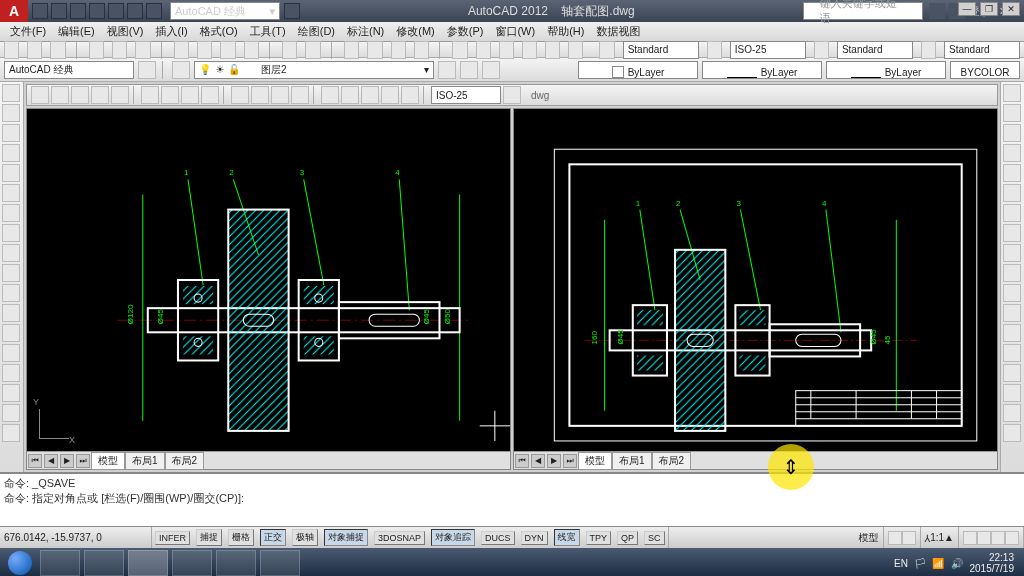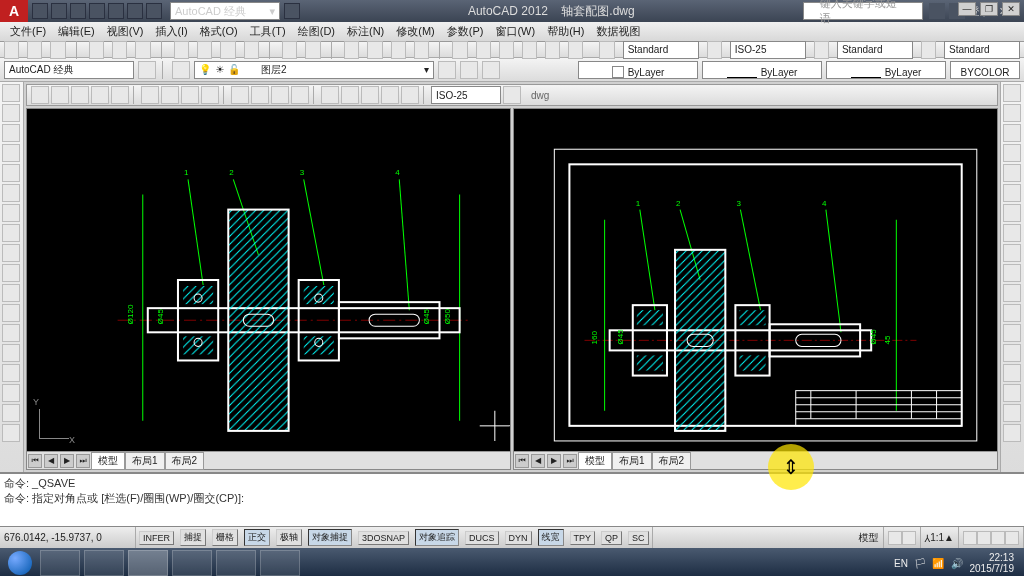--- a/index.html
+++ b/index.html
@@ -407,21 +407,21 @@
   </div>
 </div>
 
 <div class="command-area">
   <div class="cmd-line">命令: _QSAVE</div>
   <div class="cmd-line">命令: 指定对角点或 [栏选(F)/圈围(WP)/圈交(CP)]:</div>
   <div style="height:4px"></div>
 </div>
 
 <div class="status-bar">
-  <div class="status-cell" style="width:136px">676.0142, -15.9737, 0</div>
+  <div class="status-cell" style="width:152px">676.0142, -15.9737, 0</div>
   <div class="status-cell" style="flex:0 0 auto;padding:0">
     <span class="status-toggle off">INFER</span>
     <span class="status-toggle off">捕捉</span>
     <span class="status-toggle off">栅格</span>
     <span class="status-toggle">正交</span>
     <span class="status-toggle off">极轴</span>
     <span class="status-toggle">对象捕捉</span>
     <span class="status-toggle off">3DOSNAP</span>
     <span class="status-toggle">对象追踪</span>
     <span class="status-toggle off">DUCS</span>

